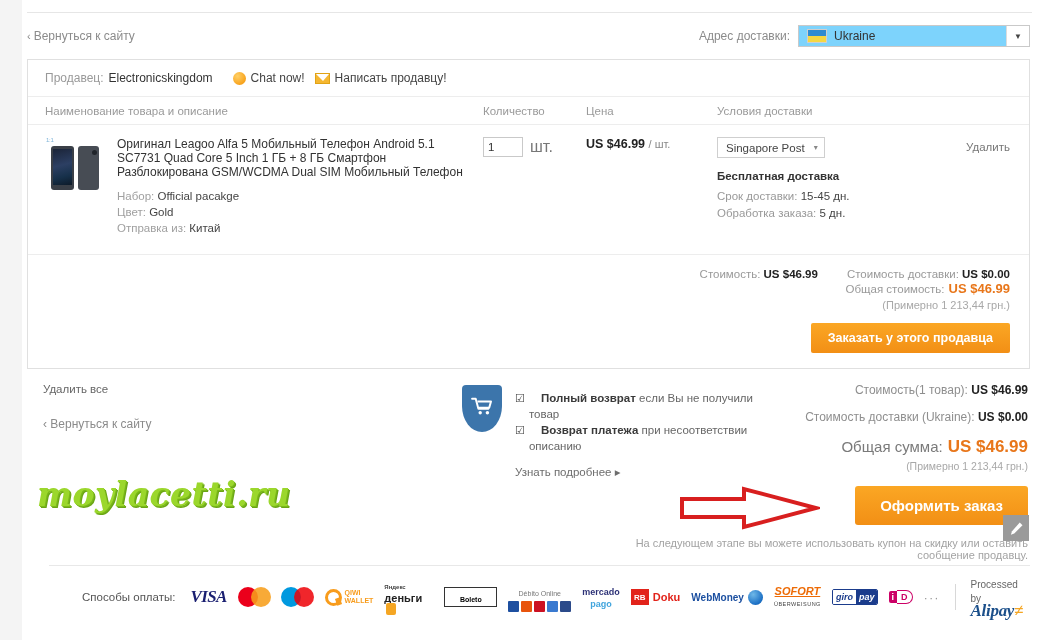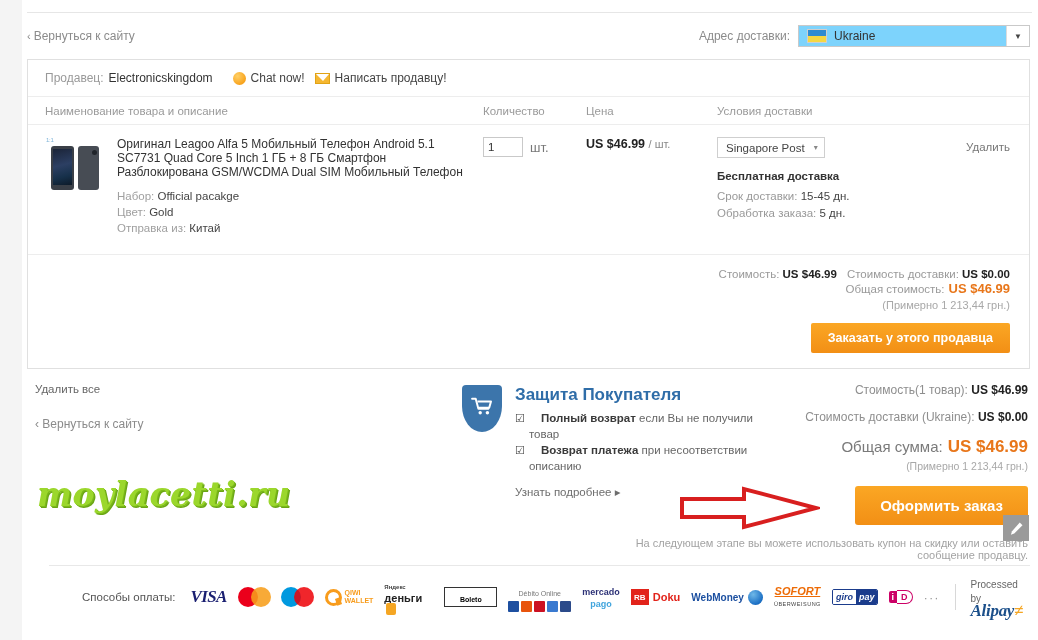--- a/index.html
+++ b/index.html
@@ -232,21 +232,21 @@
   .qty-input {
     width: 40px; height: 20px;
     border: 1px solid #c9c9c9;
     font-size: 11.5px;
     color: #333;
     padding: 0 0 0 4px;
     box-sizing: border-box;
     font-family: "Liberation Sans", sans-serif;
     background: #fff;
   }
-  .qty-unit { font-size: 13px; color: #777; }
+  .qty-unit { font-size: 16px; color: #777; }
 
   .item-price { width: 131px; font-size: 12.5px; color: #222; font-weight: bold; }
   .item-price span.per { font-weight: normal; color: #888; font-size: 11px; }
 
   .item-ship { width: 230px; }
   .ship-select {
     display: inline-flex;
     align-items: center;
     height: 21px;
     border: 1px solid #cfcfcf;
@@ -270,21 +270,21 @@
   .del-link { font-size: 11.5px; color: #777; cursor: pointer; }
 
   
   .card-foot {
     padding: 13px 19px 15px 0;
     text-align: right;
   }
   .foot-line1 {
     display: flex;
     justify-content: flex-end;
-    gap: 10px;
+    gap: 29px;
     font-size: 11.5px;
     color: #999;
   }
   .foot-line1 b { color: #222; font-weight: bold; }
   .foot-total {
     margin-top: 1px;
     font-size: 11.5px;
     color: #999;
   }
   .foot-total .amt {
@@ -312,21 +312,21 @@
     font-family: "Liberation Sans", sans-serif;
   }
 
   
   .mid {
     position: relative;
     margin: 14px 8px 0 5px;
     height: 165px;
   }
   .mid-left {
-    position: absolute; left: 8px; top: 0;
+    position: absolute; left: 16px; top: 0;
   }
   .del-all {
     font-size: 11.5px;
     color: #666;
     cursor: pointer;
   }
   .back2 {
     margin-top: 22px;
     font-size: 12px;
     color: #8b8b8b;
@@ -695,21 +695,20 @@
       <div class="protect">
         <div class="shield">
           <svg class="cart-glyph" viewBox="0 0 24 20">
             <path d="M1 2 h4 l3 11 h11" fill="none" stroke="#ffffff" stroke-width="2.2" stroke-linecap="round" stroke-linejoin="round"></path>
             <path d="M7 5 h15 l-2 7 H8.5" fill="none" stroke="#ffffff" stroke-width="2.2" stroke-linejoin="round"></path>
             <circle cx="10" cy="17.5" r="1.9" fill="#ffffff"></circle>
             <circle cx="18" cy="17.5" r="1.9" fill="#ffffff"></circle>
           </svg>
         </div>
         <div>
-          <div class="protect-title">Защита Покупателя</div>
           <div class="protect-list">
             <div class="protect-item">
               <span class="chk">☑</span>
               <span><b>Полный возврат</b><span class="sub"> если Вы не получили товар</span></span>
             </div>
             <div class="protect-item">
               <span class="chk">☑</span>
               <span><b>Возврат платежа</b><span class="sub"> при несоответствии описанию</span></span>
             </div>
           </div>

